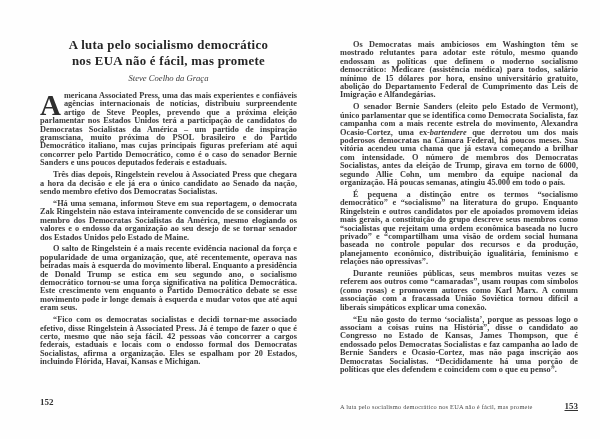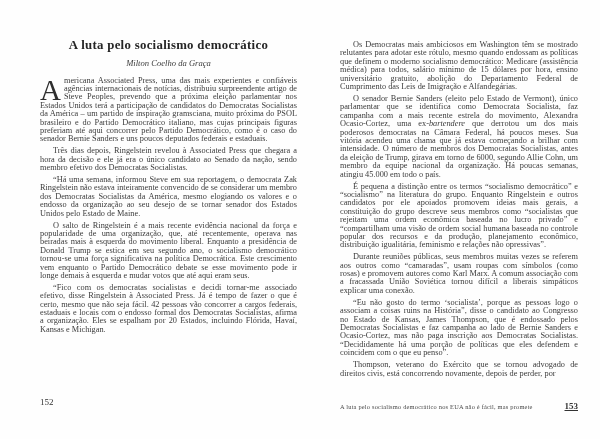--- a/index.html
+++ b/index.html
@@ -42,41 +42,42 @@
     color: #3c3c3c;
   }
 
   .body-text p {
     margin: 0 0 3.5px 0;
     font-size: 8.3px;
     line-height: 8.4px;
     text-align: justify;
     text-indent: 13px;
     color: #3b3b3b;
+    font-weight: bold;
   }
   .body-text p.first {
     text-indent: 0;
   }
   .drop-cap {
     float: left;
     font-size: 29px;
     line-height: 24px;
     padding: 1px 3px 0 0;
     color: #2e2e2e;
   }
   .right-body {
     margin-top: 41px;
   }
   .italic { font-style: italic; }
 
   .folio-left {
     position: absolute;
     left: 0;
     top: 397px;
-    font-weight: normal;
+    font-weight: bold;
     font-size: 9px;
     color: #333;
   }
   .footer-right {
     position: absolute;
     left: 0;
     top: 401px;
     width: 238px;
     display: flex;
     justify-content: space-between;
@@ -95,42 +96,42 @@
   }
 </style>
 </head>
 <body>
 
 <div class="spread">
 
   <div class="page page-left">
     <div class="chapter-title">
       <div>A luta pelo socialismo democrático</div>
+      <div>nos EUA não é fácil, mas promete</div>
     </div>
-    <div class="chapter-author">Milton Coelho da Graça</div>
+    <div class="chapter-author">Steve Coelho da Graça</div>
 
     <div class="body-text">
       <p class="first"><span class="drop-cap">A</span><span>mericana Associated Press, uma das mais experientes e confiáveis agências internacionais de notícias, distribuiu surpreendente artigo de Steve Peoples, prevendo que a próxima eleição parlamentar nos Estados Unidos terá a participação de candidatos do Democratas Socialistas da América – um partido de inspiração gramsciana, muito próxima do PSOL brasileiro e do Partido Democrático italiano, mas cujas principais figuras preferiam até aqui concorrer pelo Partido Democrático, como é o caso do senador Bernie Sanders e uns poucos deputados federais e estaduais.</span></p>
       <p>Três dias depois, Ringelstein revelou à Associated Press que chegara a hora da decisão e ele já era o único candidato ao Senado da nação, sendo membro efetivo dos Democratas Socialistas.</p>
       <p>“Há uma semana, informou Steve em sua reportagem, o democrata Zak Ringelstein não estava inteiramente convencido de se considerar um membro dos Democratas Socialistas da América, mesmo elogiando os valores e o endosso da organização ao seu desejo de se tornar senador dos Estados Unidos pelo Estado de Maine.</p>
       <p>O salto de Ringelstein é a mais recente evidência nacional da força e popularidade de uma organização, que, até recentemente, operava nas beiradas mais à esquerda do movimento liberal. Enquanto a presidência de Donald Trump se estica em seu segundo ano, o socialismo democrático tornou-se uma força significativa na política Democrática. Este crescimento vem enquanto o Partido Democrático debate se esse movimento pode ir longe demais à esquerda e mudar votos que até aqui eram seus.</p>
       <p>“Fico com os democratas socialistas e decidi tornar-me associado efetivo, disse Ringelstein à Associated Press. Já é tempo de fazer o que é certo, mesmo que não seja fácil. 42 pessoas vão concorrer a cargos federais, estaduais e locais com o endosso formal dos Democratas Socialistas, afirma a organização. Eles se espalham por 20 Estados, incluindo Flórida, Havaí, Kansas e Michigan.</p>
     </div>
 
     <div class="folio-left">152</div>
   </div>
 
   <div class="page page-right">
     <div class="body-text right-body">
       <p>Os Democratas mais ambiciosos em Washington têm se mostrado relutantes para adotar este rótulo, mesmo quando endossam as políticas que definem o moderno socialismo democrático: Medicare (assistência médica) para todos, salário mínimo de 15 dólares por hora, ensino universitário gratuito, abolição do Departamento Federal de Cumprimento das Leis de Imigração e Alfandegárias.</p>
       <p><span>O senador Bernie Sanders (eleito pelo Estado de Vermont), único parlamentar que se identifica como Democrata Socialista, faz campanha com a mais recente estrela do movimento, Alexandra Ocasio-Cortez, uma ex-</span><span class="italic">bartendere</span><span> que derrotou um dos mais poderosos democratas na Câmara Federal, há poucos meses. Sua vitória acendeu uma chama que já estava começando a brilhar com intensidade. O número de membros dos Democratas Socialistas, antes da eleição de Trump, girava em torno de 6000, segundo Allie Cohn, um membro da equipe nacional da organização. Há poucas semanas, atingiu 45.000 em todo o país.</span></p>
       <p>É pequena a distinção entre os termos “socialismo democrático” e “socialismo” na literatura do grupo. Enquanto Ringelstein e outros candidatos por ele apoiados promovem ideias mais gerais, a constituição do grupo descreve seus membros como “socialistas que rejeitam uma ordem econômica baseada no lucro privado” e “compartilham uma visão de ordem social humana baseada no controle popular dos recursos e da produção, planejamento econômico, distribuição igualitária, feminismo e relações não opressivas”.</p>
       <p>Durante reuniões públicas, seus membros muitas vezes se referem aos outros como “camaradas”, usam roupas com símbolos (como rosas) e promovem autores como Karl Marx. A comum associação com a fracassada União Soviética tornou difícil a liberais simpáticos explicar uma conexão.</p>
       <p>“Eu não gosto do termo ‘socialista’, porque as pessoas logo o associam a coisas ruins na História”, disse o candidato ao Congresso no Estado de Kansas, James Thompson, que é endossado pelos Democratas Socialistas e faz campanha ao lado de Bernie Sanders e Ocasio-Cortez, mas não paga inscrição aos Democratas Socialistas. “Decididamente há uma porção de políticas que eles defendem e coincidem com o que eu penso”.</p>
-      <p>Thompson, veterano do Exército que se tornou advogado de direitos civis, está concorrendo novamente, depois de perder, por</p>
     </div>
 
     <div class="footer-right">
       <span class="running-title">A luta pelo socialismo democrático nos EUA não é fácil, mas promete</span>
       <span class="folio-right">153</span>
     </div>
   </div>
 
 </div>
 

